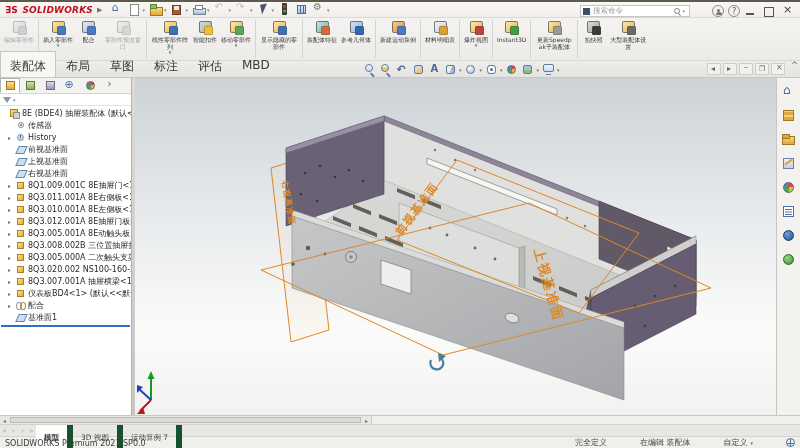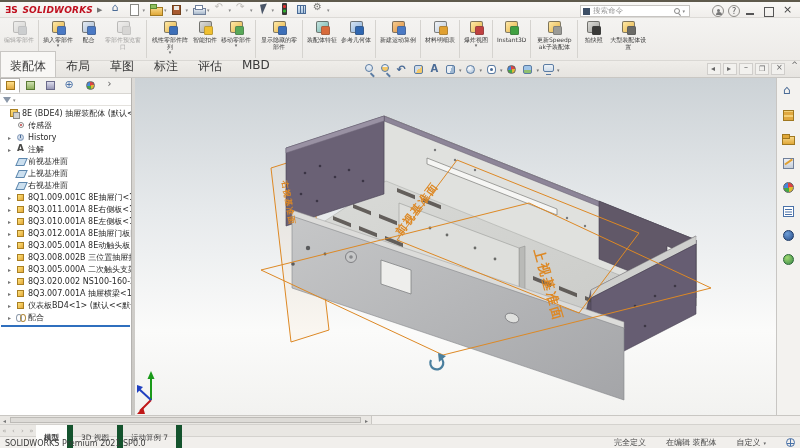--- a/index.html
+++ b/index.html
@@ -161,21 +161,21 @@
 
 .hscroll{height:9px;background:#f1efec;border-top:1px solid #c9c7c3;position:relative}
 .hs-track{position:absolute;left:0;top:0;width:372px;height:8px;background:#e9e7e3;border-right:1px solid #c9c7c3;display:flex;align-items:center}
 .hs-arrow{width:9px;font-size:6px;color:#777;text-align:center}
 .hs-thumb{flex:1;height:6px;background:#dddbd7;border:1px solid #bdbbb7;margin:0 1px}
 .doctabs{height:12px;background:#e9e7e3;display:flex;align-items:stretch;border-top:1px solid #d4d2ce}
 .dnav{width:9px;display:flex;align-items:center;justify-content:center;color:#a8a6a2;font-size:7px}
 .dtab{padding:13px 8px;font-size:7.5px;color:#444;border-right:6px solid #14532d;display:flex;align-items:center;white-space:nowrap}
 .dtab.active{background:#fdfdfc;font-weight:bold}
 .statusbar{height:12px;background:#f1efec;border-top:1px solid #d4d2ce;display:flex;align-items:flex-end;padding:0 5px;font-size:8px;color:#3c3c3c}
-.status-right{margin-left:auto;display:flex;align-items:center;gap:20px;color:#444}
+.status-right{margin-left:auto;display:flex;align-items:center;gap:33px;color:#444}
 .scaret{font-size:5px;color:#666;margin-left:3px}
 .globe{width:9px;height:9px;border:1px solid #4a72a8;border-radius:50%;position:relative}
 .globe::before{content:"";position:absolute;left:0;top:3.5px;width:7px;height:1px;background:#4a72a8}
 .globe::after{content:"";position:absolute;left:3px;top:0;width:1px;height:7px;background:#4a72a8}
 </style>
 </head>
 <body>
 
 <div class="titlebar">
   <div class="logo"><span class="mark">ƎS</span> <span>SOLIDWORKS</span></div>
@@ -375,25 +375,20 @@
           <span class="tcaret"></span>
           <span class="ticon ti-sensor"></span>
           <span class="tlabel">传感器</span>
         </div>
         <div class="trow indent">
           <span class="tcaret">▸</span>
           <span class="ticon ti-hist"></span>
           <span class="tlabel">History</span>
         </div>
         <div class="trow indent">
-          <span class="tcaret">▸</span>
-          <span class="ticon ti-ann"></span>
-          <span class="tlabel">注解</span>
-        </div>
-        <div class="trow indent">
           <span class="tcaret"></span>
           <span class="ticon ti-plane"></span>
           <span class="tlabel">前视基准面</span>
         </div>
         <div class="trow indent">
           <span class="tcaret"></span>
           <span class="ticon ti-plane"></span>
           <span class="tlabel">上视基准面</span>
         </div>
         <div class="trow indent">
@@ -448,20 +443,25 @@
         </div>
         <div class="trow indent">
           <span class="tcaret">▸</span>
           <span class="ticon ti-part"></span>
           <span class="tlabel">仪表板BD4&lt;1&gt; (默认&lt;&lt;默认&gt;_显示</span>
         </div>
         <div class="trow indent">
           <span class="tcaret">▸</span>
           <span class="ticon ti-mate"></span>
           <span class="tlabel">配合</span>
+        </div>
+        <div class="trow indent">
+          <span class="tcaret"></span>
+          <span class="ticon ti-plane"></span>
+          <span class="tlabel">基准面1</span>
         </div>
         <div class="rollback"></div>
       </div>
   </div>
   <div class="splitter"></div>
 
   <div class="viewport">
     <svg viewBox="0 0 641 337" width="641" height="337">
       <defs>
         <linearGradient id="bgGrad" x1="0" y1="0" x2="0" y2="1">

